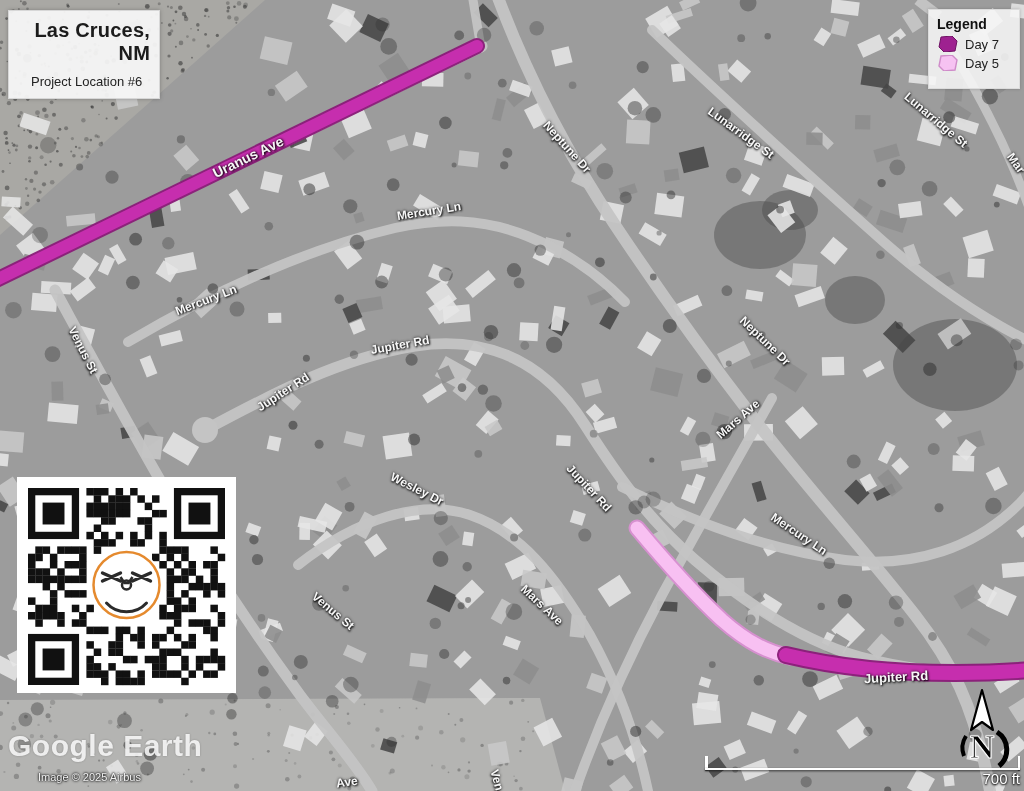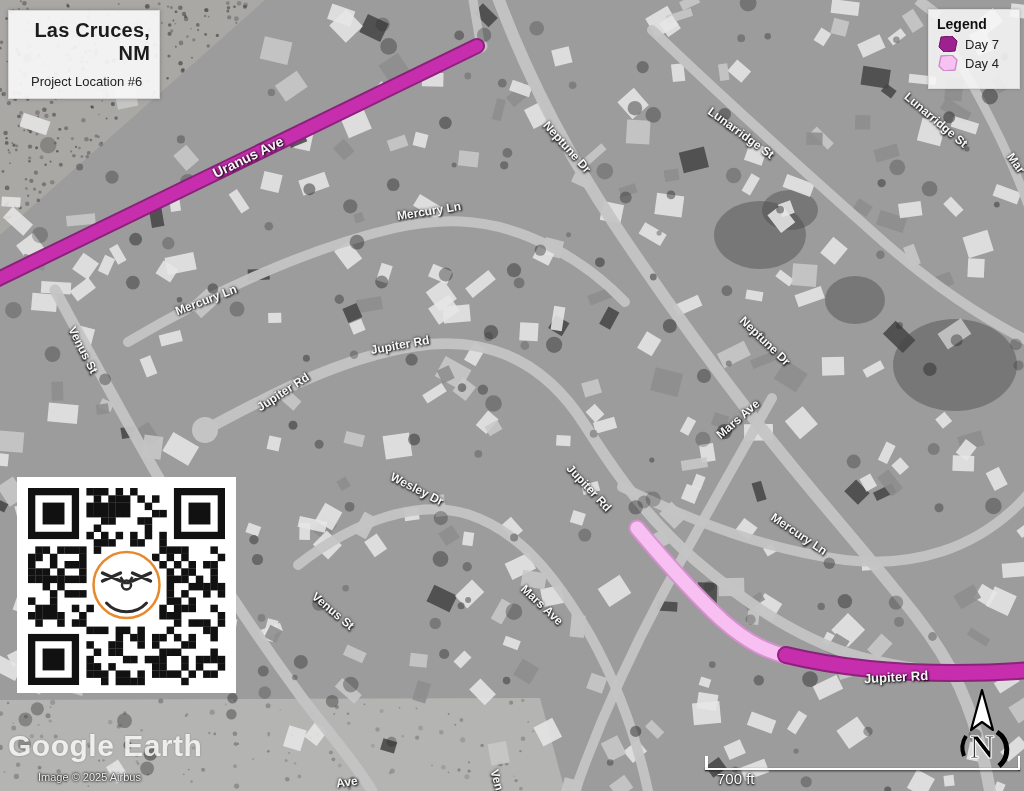--- a/index.html
+++ b/index.html
@@ -30,21 +30,21 @@
       color:rgba(255,255,255,.85);text-shadow:0 0 2px rgba(0,0,0,.25);font-weight:bold;}
   .copyright{position:absolute;left:2px;top:771px;z-index:4;font-size:11px;color:#f2f2f2;
       text-shadow:0 0 2px #000,0 0 3px #000;padding-left:36px;}
   
   .scalebar{position:absolute;left:705px;top:756px;width:315px;height:30px;z-index:4;}
   .scalebar .bar{position:absolute;left:0;right:0;top:12px;height:0;border-top:2.5px solid #fff;
       filter:drop-shadow(0 1px 1px rgba(0,0,0,.7));}
   .scalebar .tick{position:absolute;top:0;width:2.5px;height:14px;background:#fff;
       box-shadow:0 1px 1px rgba(0,0,0,.6);}
   .scalebar .tick.left{left:0;} .scalebar .tick.right{right:0;}
-  .scalebar .lab{position:absolute;left:12px;right:0;top:14px;text-align:left;color:#fff;
+  .scalebar .lab{position:absolute;left:0;right:0;top:14px;text-align:right;color:#fff;
       font-size:15px;text-shadow:0 1px 2px #000,0 0 3px #000;}
   
   .north{position:absolute;left:952px;top:686px;width:60px;height:90px;z-index:4;}
   .north .nletter{position:absolute;left:0;right:0;top:42px;text-align:center;
       font-family:"Liberation Serif",serif;font-weight:bold;font-size:34px;color:#000;
       -webkit-text-stroke:1px #fff;text-shadow:0 0 2px #fff;}
 </style>
 </head>
 <body>
 
@@ -960,21 +960,21 @@
     <div class="legend-row">
       <svg width="22" height="16" viewBox="-11 -8 22 16">
         <polygon points="-7,-7 4,-8 9,-3 7,7 -4,8 -9,3" stroke-width="1" fill="#9e2190" stroke="#6e1263"></polygon>
       </svg>
       <span class="lab">Day 7</span>
     </div>
     <div class="legend-row">
       <svg width="22" height="16" viewBox="-11 -8 22 16">
         <polygon points="-7,-7 4,-8 9,-3 7,7 -4,8 -9,3" stroke-width="1.4" fill="#f6c2f2" stroke="#cf8cc9"></polygon>
       </svg>
-      <span class="lab">Day 4</span>
+      <span class="lab">Day 5</span>
     </div>
   </div>
 
   <div class="qr">
     <svg id="qrsvg" width="219" height="216" viewBox="0 0 219 216">
         <rect x="0" y="0" width="219" height="216" fill="#fff"></rect>
         <rect x="69.4" y="11.0" width="7.5" height="7.5" fill="#111"></rect>
         <rect x="76.7" y="11.0" width="7.5" height="7.5" fill="#111"></rect>
         <rect x="84.0" y="11.0" width="7.5" height="7.5" fill="#111"></rect>
         <rect x="98.6" y="11.0" width="7.5" height="7.5" fill="#111"></rect>

